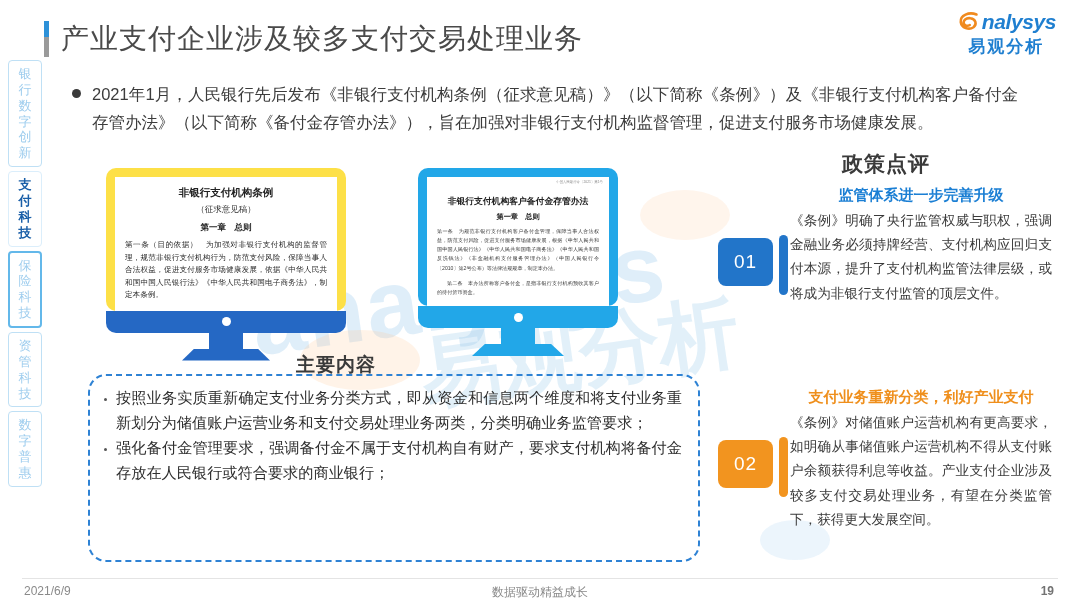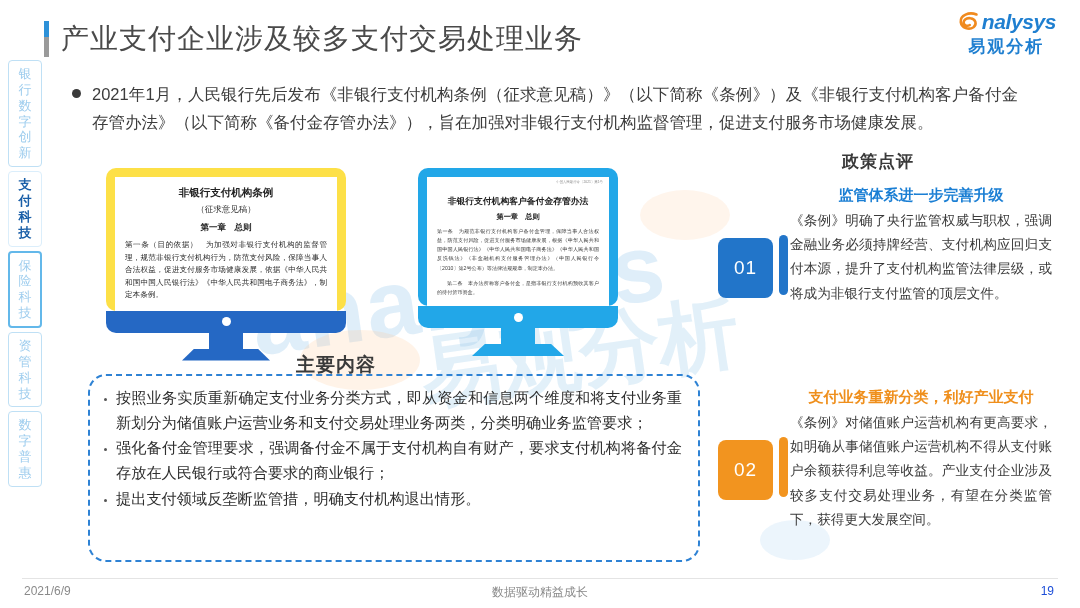--- a/index.html
+++ b/index.html
@@ -134,53 +134,53 @@
     padding: 10px 16px 8px 14px; background: transparent; }
   .cb-list { list-style: none; }
   .cb-item { display: flex; align-items: flex-start;
     font-size: 15.2px; line-height: 1.62; color: #2f2f2f; margin-bottom: 1px; }
   .cb-dot { flex: none; width: 3px; height: 3px; border-radius: 50%;
     background: #555; margin-top: 12px; margin-right: 9px; }
   .cb-text { text-align: justify; }
 
   
   .rc-title { position: absolute; left: 842px; top: 150px;
-    font-size: 17px; font-weight: 700; color: #3a3a3a; letter-spacing: 1px; }
+    font-size: 21px; font-weight: 700; color: #3a3a3a; letter-spacing: 1px; }
 
   .rc-block { position: absolute; left: 790px; width: 262px; }
   .rc-head { font-size: 15px; font-weight: 700; margin-bottom: 4px;
     text-align: center; }
   .rc-head.blue { color: #1b7fd4; }
   .rc-head.orange { color: #ef8f1c; }
   .rc-body { font-size: 13.6px; line-height: 1.78; color: #3a3a3a;
     text-align: justify; }
   #rc1 { top: 186px; }
   #rc2 { top: 388px; }
 
   .rc-bar { position: absolute; left: 779px; width: 9px; height: 60px;
     border-radius: 5px; }
   #bar1 { top: 235px; background: #2275c9; }
   #bar2 { top: 437px; background: #f2941f; }
 
-  .num-badge { position: absolute; width: 55px; height: 60px;
+  .num-badge { position: absolute; width: 55px; height: 48px;
     border-radius: 8px; color: #ffffff; font-size: 19px;
     display: flex; align-items: center; justify-content: center;
     letter-spacing: 1px; }
   #badge1 { left: 718px; top: 238px; background: #2275c9; }
   #badge2 { left: 718px; top: 440px; background: #f2941f; }
 
   
   .footer-line { position: absolute; left: 22px; top: 578px;
     width: 1036px; height: 1px; background: #e4e4e4; }
   .f-date { position: absolute; left: 24px; top: 584px;
     font-size: 12px; color: #8a8a8a; }
   .f-center { position: absolute; left: 0; right: 0; top: 584px;
     text-align: center; font-size: 12px; color: #8a8a8a; }
   .f-page { position: absolute; right: 26px; top: 584px;
-    font-size: 12px; color: #1d4ed8; }
+    font-size: 12px; color: #737373; font-weight: bold; }
 </style>
 </head>
 <body>
 
 <div id="slide">
 
   <div class="watermark">analysys</div>
   <div class="watermark2">易观分析</div>
   <div class="blob blob-a"></div>
   <div class="blob blob-b"></div>
@@ -278,24 +278,20 @@
   <div class="content-box">
     <ul class="cb-list">
       <li class="cb-item">
         <span class="cb-dot"></span>
         <span class="cb-text">按照业务实质重新确定支付业务分类方式，即从资金和信息两个维度和将支付业务重新划分为储值账户运营业务和支付交易处理业务两类，分类明确业务监管要求；</span>
       </li>
       <li class="cb-item">
         <span class="cb-dot"></span>
         <span class="cb-text">强化备付金管理要求，强调备付金不属于支付机构自有财产，要求支付机构将备付金存放在人民银行或符合要求的商业银行；</span>
       </li>
-      <li class="cb-item">
-        <span class="cb-dot"></span>
-        <span class="cb-text">提出支付领域反垄断监管措，明确支付机构退出情形。</span>
-      </li>
     </ul>
   </div>
 
   <div class="rc-title">政策点评</div>
 
   <div class="rc-bar" id="bar1"></div>
   <div class="rc-bar" id="bar2"></div>
 
   <div class="num-badge" id="badge1">01</div>
   <div class="num-badge" id="badge2">02</div>

